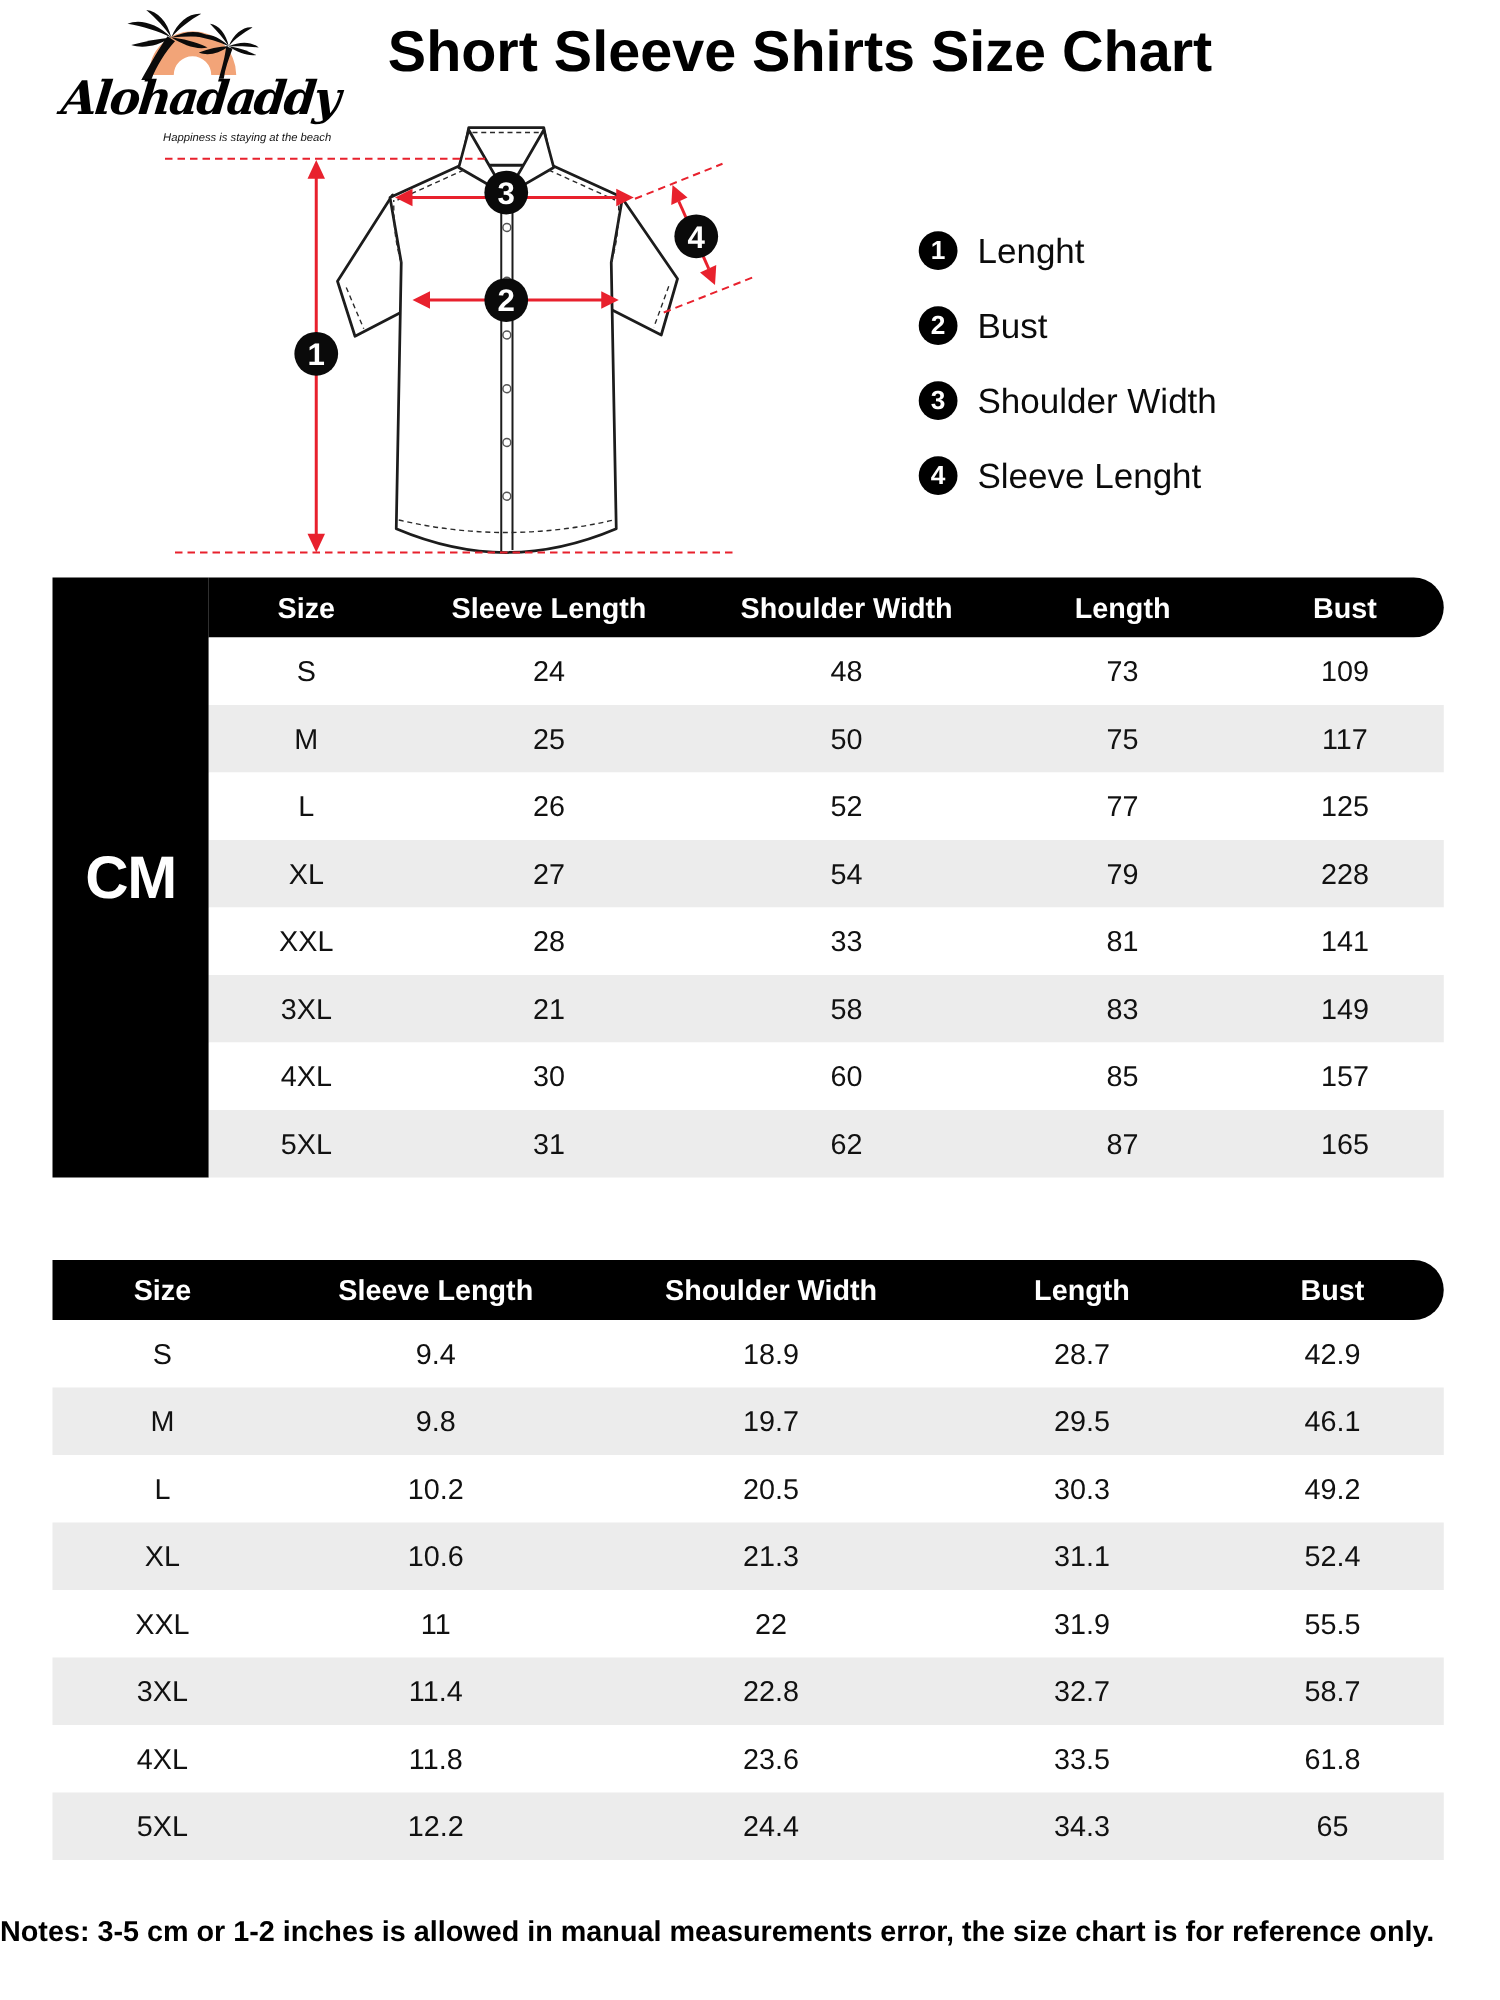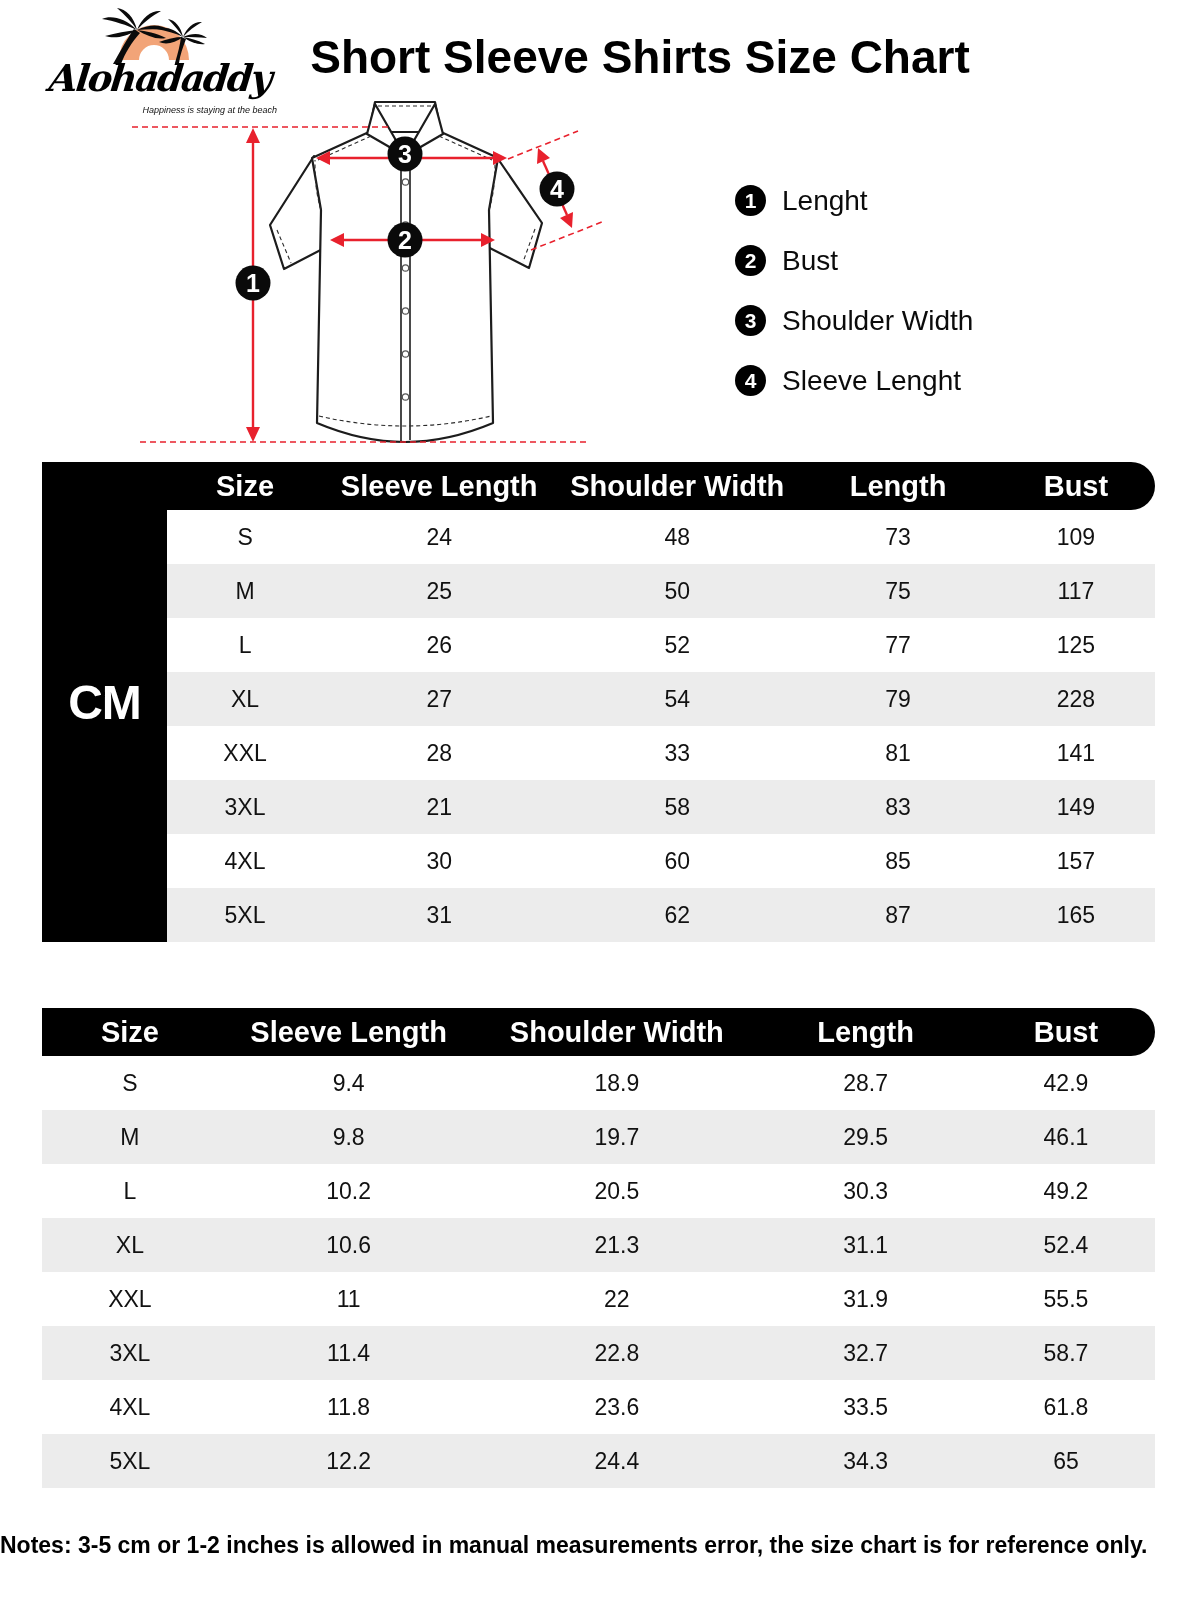--- a/index.html
+++ b/index.html
@@ -5,25 +5,25 @@
   html,body{margin:0;padding:0;background:#fff;}
   .page{position:relative;width:1200px;height:1600px;background:#fff;overflow:hidden;
         font-family:"Liberation Sans",sans-serif;color:#000;}
 
   
   .logo{position:absolute;left:35px;top:6px;width:250px;height:112px;}
   .logo-art{position:absolute;left:28px;top:0;width:185px;height:60px;}
   .brand-name{position:absolute;left:0;top:50px;width:250px;text-align:center;
       font-family:"DejaVu Serif",serif;font-style:italic;font-weight:700;
       font-size:37px;letter-spacing:-2px;transform:skewX(-6deg);white-space:nowrap;}
-  .tagline{position:absolute;left:12px;top:99px;width:230px;text-align:right;
+  .tagline{position:absolute;left:0;top:99px;width:230px;text-align:right;
       font-size:9px;font-style:italic;color:#111;}
 
   
-  .page-title{position:absolute;left:120px;top:30px;width:1040px;text-align:center;
+  .page-title{position:absolute;left:120px;top:14px;width:1040px;text-align:center;
       font-size:46px;font-weight:bold;letter-spacing:0;}
 
   
   .diagram{position:absolute;left:0;top:90px;width:1200px;height:375px;}
   .shirt-svg{position:absolute;left:110px;top:0;width:520px;height:370px;}
   .legend{position:absolute;left:735px;top:95px;display:flex;flex-direction:column;gap:29px;}
   .legend-item{display:flex;align-items:center;gap:16px;height:31px;}
   .legend-badge{width:31px;height:31px;border-radius:50%;background:#000;color:#fff;
       display:flex;align-items:center;justify-content:center;
       font-size:21px;font-weight:bold;flex:0 0 31px;}
@@ -34,21 +34,21 @@
   .table-cm{top:462px;}
   .table-inch{top:1008px;}
   .unit-col{width:125px;background:#000;color:#fff;display:flex;
       align-items:center;justify-content:center;font-weight:bold;letter-spacing:-1px;}
   .table-cm .unit-col{font-size:48px;}
   .table-inch .unit-col{font-size:40px;}
   .cols{flex:1;display:flex;flex-direction:column;}
   .thead{display:grid;grid-template-columns:15.8% 23.5% 24.7% 20% 16%;
       background:#000;color:#fff;height:48px;border-radius:0 24px 24px 0;
       align-items:center;}
-  .thead .th{text-align:center;font-size:29px;font-weight:bold;}
+  .thead .th{text-align:center;font-size:23px;font-weight:bold;}
   .tbody{display:flex;flex-direction:column;}
   .trow{display:grid;grid-template-columns:15.8% 23.5% 24.7% 20% 16%;
       height:54px;align-items:center;background:#fff;}
   .trow:nth-child(even){background:#ececec;}
   .trow .td{text-align:center;font-size:23px;color:#111;}
 
   
   .note{position:absolute;left:0;top:1532px;width:1200px;text-align:left;
       font-size:23px;color:#000;font-weight:bold;}
 </style>

